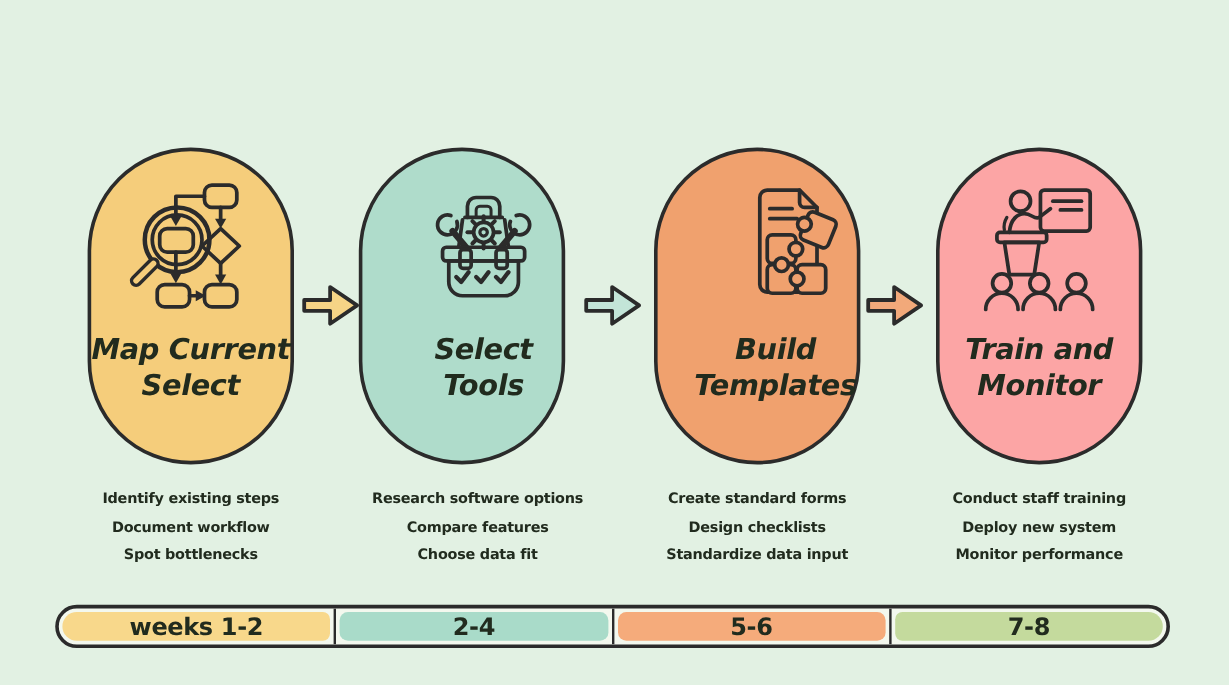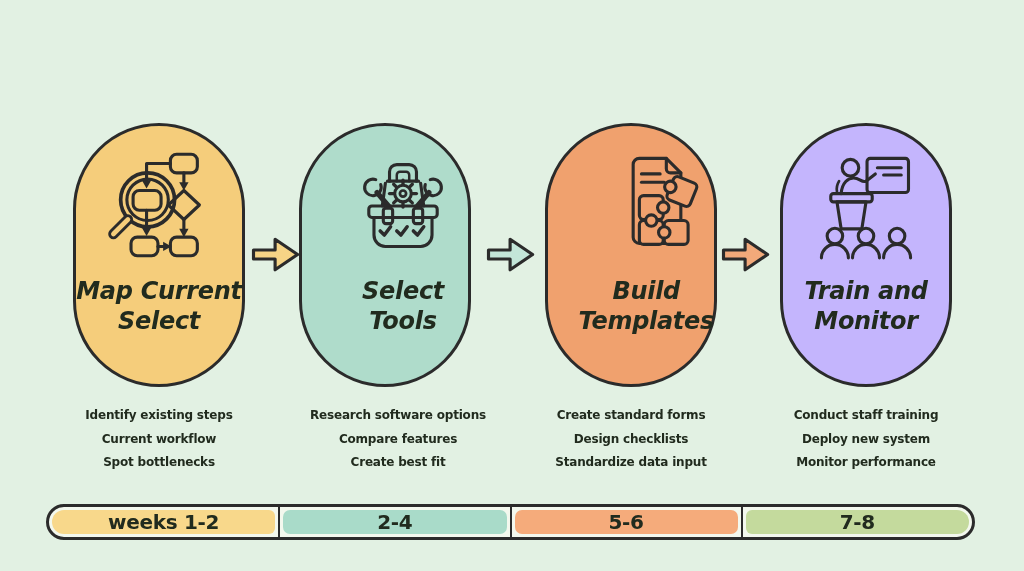--- a/index.html
+++ b/index.html
@@ -149,21 +149,21 @@
         <rect class="pf" x="62" y="70" width="23" height="23" rx="4"></rect>
         <circle class="pf" cx="62" cy="81.5" r="5.5"></circle>
       </svg>
     </div>
     <div class="pill-title">
       <span>Build</span>
       <span>Templates</span>
     </div>
   </div>
 
-  <div class="pill pill-4" style="background-color: #c4b5fd; --fill: #b7d28d;">
+  <div class="pill pill-4" style="background-color: #fca5a5; --fill: #b7d28d;">
     <div class="pill-icon">
       <svg viewBox="0 0 110 110">
         <rect class="ln" x="56" y="10" width="40" height="33" rx="3"></rect>
         <line class="ln" x1="66" y1="19" x2="89" y2="19"></line>
         <line class="ln" x1="72" y1="26" x2="89" y2="26"></line>
         <circle class="ln" cx="40" cy="19" r="8"></circle>
         <path class="ln" d="M31,44 c1,-11 7,-15 12,-15 c6,0 8,5 12,3 l9,-7"></path>
         <path class="ln" d="M29,32 q-3,5 -2,10" style="stroke-width:2.6"></path>
         <rect class="ln" x="21" y="44" width="40" height="8" rx="2.5"></rect>
         <path class="ln" d="M27,52 h28 l-4,26 h-20 z"></path>
@@ -192,27 +192,27 @@
       </svg>
   </div>
   <div class="arrow arrow-3">
     <svg viewBox="0 0 60 52">
         <polygon class="arrow-shape" points="5,21 29,21 29,9 54,26 29,43 29,31 5,31" fill="#f2a97a"></polygon>
       </svg>
   </div>
 
   <div class="details details-1">
     <div>Identify existing steps</div>
-    <div>Current workflow</div>
+    <div>Document workflow</div>
     <div>Spot bottlenecks</div>
   </div>
   <div class="details details-2">
     <div>Research software options</div>
     <div>Compare features</div>
-    <div>Create best fit</div>
+    <div>Choose data fit</div>
   </div>
   <div class="details details-3">
     <div>Create standard forms</div>
     <div>Design checklists</div>
     <div>Standardize data input</div>
   </div>
   <div class="details details-4">
     <div>Conduct staff training</div>
     <div>Deploy new system</div>
     <div>Monitor performance</div>

